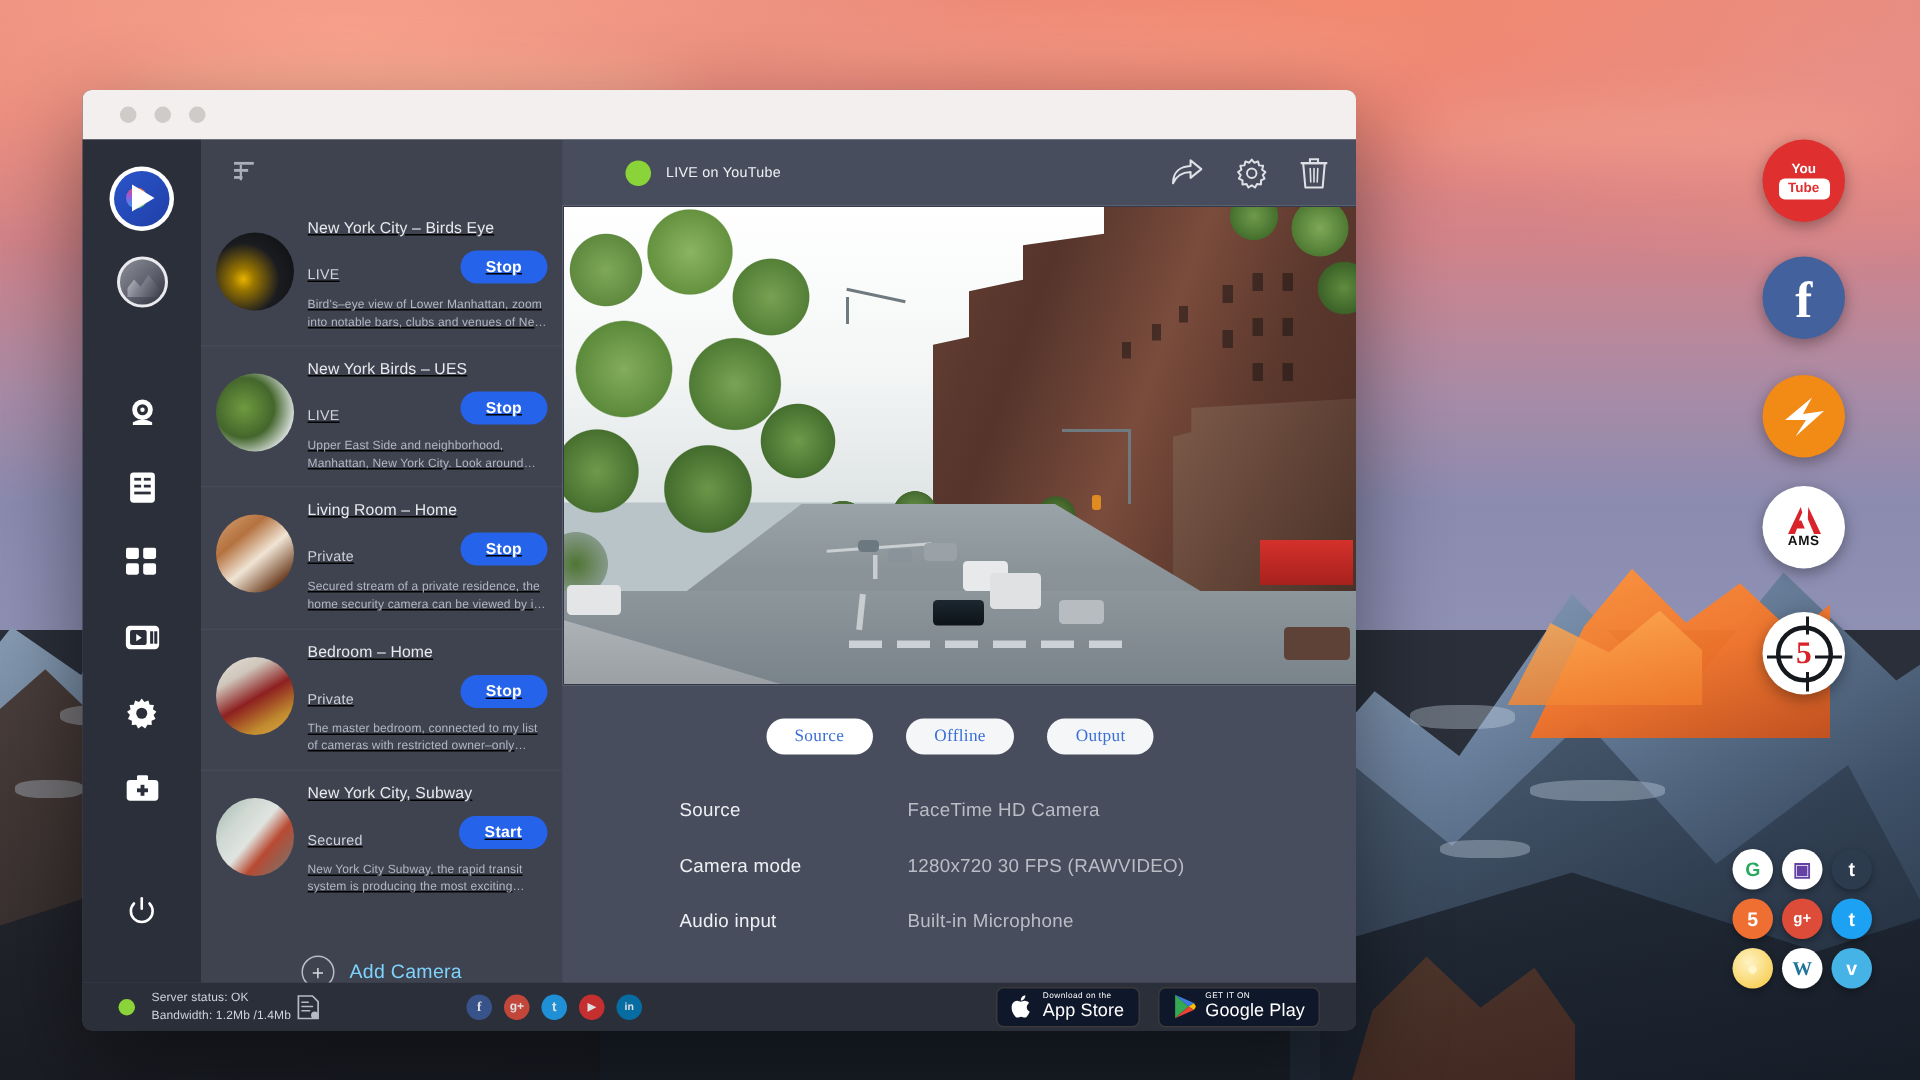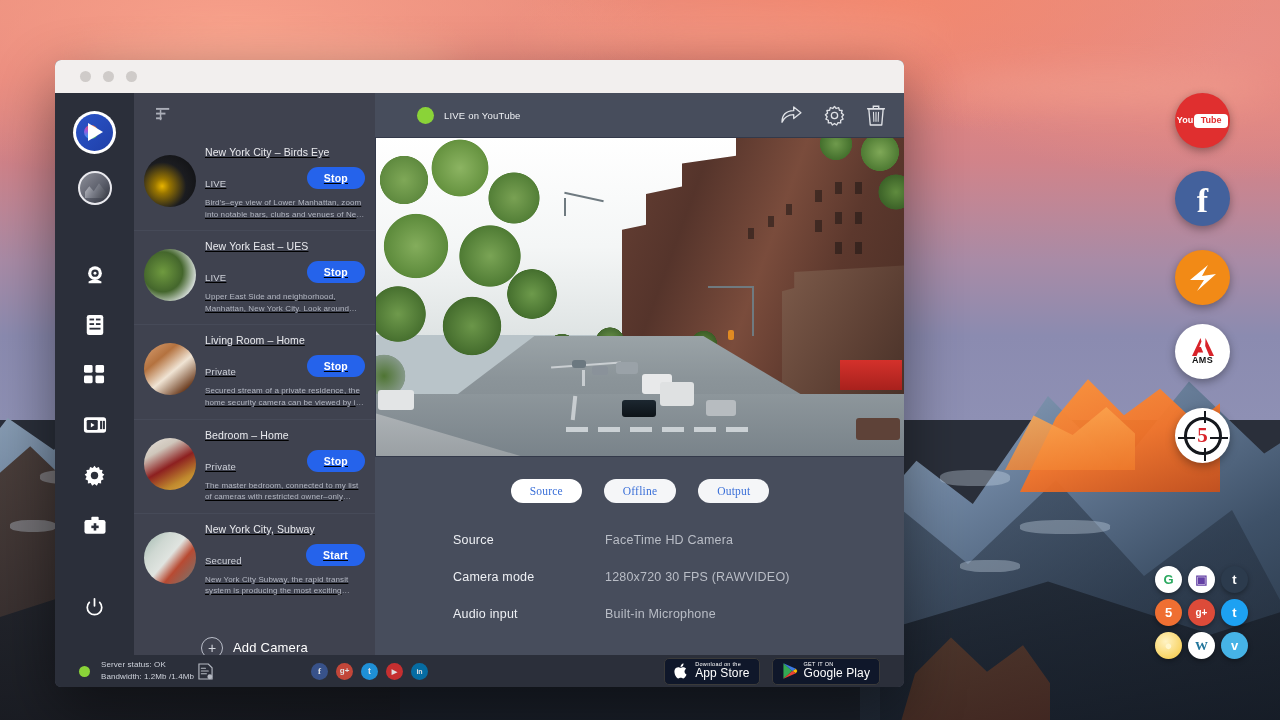--- a/index.html
+++ b/index.html
@@ -207,21 +207,21 @@
     display:-webkit-box; -webkit-line-clamp:2; -webkit-box-orient:vertical; overflow:hidden;
   }
   .add-camera {
     display:flex; align-items:center; justify-content:center; gap:10px;
     padding:30px 0 0 0; cursor:pointer;
   }
   .add-circle {
     width:22px; height:22px; border-radius:50%; border:1.5px solid #b9bdc8;
     display:flex; align-items:center; justify-content:center; color:#d4d7de; font-size:14px; line-height:1;
   }
-  .add-label { font-size:13px; color:#ffffff; letter-spacing:.2px; }
+  .add-label { font-size:13px; color:#7dd3fc; letter-spacing:.2px; }
 
   
   .stage { flex:1; background:#474d5c; display:flex; flex-direction:column; }
   .stage-top {
     height:44px; display:flex; align-items:center; padding:0 20px; gap:10px;
   }
   .live-dot { width:17px; height:17px; border-radius:50%; background:#8ad338; margin-left:22px; }
   .live-text { font-size:9.5px; color:#eef0f4; letter-spacing:.2px; }
   .top-actions { margin-left:auto; display:flex; align-items:center; gap:22px; }
   .top-actions svg { display:block; opacity:.92; }
@@ -351,21 +351,21 @@
   <div class="mtn mtn-glow-c"></div>
   <div class="mtn mtn-front"></div>
   <div class="snow-speck" style="left:940px;top:470px;width:70px;height:16px;"></div>
   <div class="snow-speck" style="left:1020px;top:520px;width:90px;height:14px;"></div>
   <div class="snow-speck" style="left:960px;top:560px;width:60px;height:12px;"></div>
   <div class="snow-speck" style="left:40px;top:470px;width:60px;height:14px;"></div>
   <div class="snow-speck" style="left:10px;top:520px;width:46px;height:12px;"></div>
 </div>
 
 <div class="desk-icon di-yt">
-  <div style="display:flex;flex-direction:row;align-items:center;gap:1px;">
+  <div style="display:flex;flex-direction:column;align-items:center;gap:1px;">
     <span class="yt-word">You</span>
     <span class="yt-box">Tube</span>
   </div>
 </div>
 <div class="desk-icon di-fb">
   <span class="fb-f">f</span>
 </div>
 <div class="desk-icon di-ww">
   <svg width="34" height="34" viewBox="0 0 34 34">
     <path d="M4 19 L22 4 L16 15 L30 13 L11 30 L18 19 Z" fill="#fff"></path>
@@ -510,21 +510,21 @@
               <span class="cam-status">LIVE</span>
               <button class="cam-btn">Stop</button>
             </div>
             <div class="cam-desc">Bird's–eye view of Lower Manhattan, zoom into notable bars, clubs and venues of New York ...</div>
           </div>
         </div>
 
         <div class="cam-item">
           <div class="cam-thumb" style="background:radial-gradient(circle at 36% 44%,#6f9a3f 0%,#44662c 45%,#dfe4e4 78%,#c6ccce 100%);"></div>
           <div class="cam-info">
-            <div class="cam-title">New York East – UES</div>
+            <div class="cam-title">New York Birds – UES</div>
             <div class="cam-row">
               <span class="cam-status">LIVE</span>
               <button class="cam-btn">Stop</button>
             </div>
             <div class="cam-desc">Upper East Side and neighborhood, Manhattan, New York City. Look around Central Park, the ...</div>
           </div>
         </div>
 
         <div class="cam-item">
           <div class="cam-thumb" style="background:linear-gradient(140deg,#d9a276 0%,#b4723f 30%,#f0e4d4 55%,#6e3f22 85%,#3a2415 100%);"></div>

